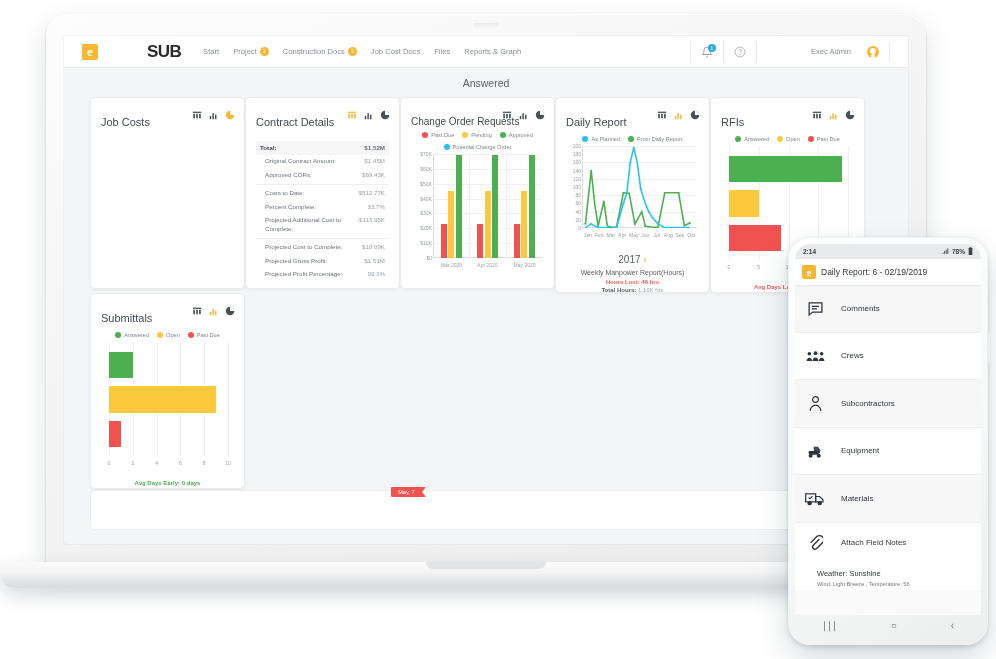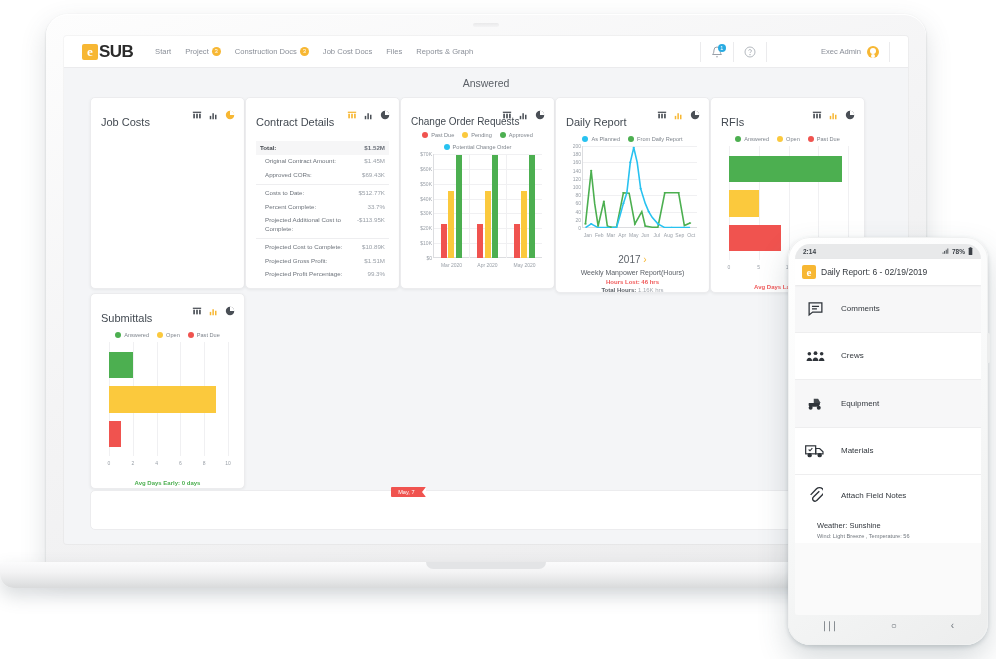--- a/index.html
+++ b/index.html
@@ -53,36 +53,36 @@
   #topnav {
     height: 32px; background: #ffffff; border-bottom: 1px solid #ebebed;
     display: flex; align-items: center; padding: 0 8px; flex: 0 0 32px;
   }
   #brand { display: flex; align-items: center; margin: 0 22px 0 10px; }
   .brand-e {
     width: 16px; height: 16px; background: #f7b733; border-radius: 2px;
     color: #fff; font-weight: bold; font-size: 13px; line-height: 16px; text-align: center;
     font-family: "Liberation Serif", serif;
   }
-  .brand-txt { font-size: 17px; font-weight: bold; color: #2b2b2b; letter-spacing: -.6px; margin-left: 1px; }
+  .brand-txt { font-size: 17px; font-weight: bold; color: #2b2b2b; letter-spacing: -.6px; margin-left: 1px; padding-left: 48px; }
   #navlinks { display: flex; align-items: center; gap: 14px; }
   .navlink { font-size: 7.6px; color: #8a8f98; display: flex; align-items: center; gap: 3px; white-space: nowrap; cursor: pointer; }
   .badge-dot {
     background: #f7b733; color: #fff; border-radius: 50%;
     width: 9px; height: 9px; font-size: 6px; line-height: 9px; text-align: center;
   }
   #navright { margin-left: auto; display: flex; align-items: center; height: 100%; }
   .nav-sep { width: 1px; height: 20px; background: #ebebed; margin: 0 10px; }
   .nav-ico { position: relative; color: #9aa0a8; display: flex; align-items: center; }
   .nav-ico svg { display: block; }
   .bell-badge {
     position: absolute; right: -3px; top: -2px; width: 8px; height: 8px; border-radius: 50%;
     background: #29abe2; color: #fff; font-size: 5.5px; line-height: 8px; text-align: center;
   }
-  #userbox { display: flex; align-items: center; gap: 6px; font-size: 7.6px; color: #8a8f98; margin-left: 44px; }
+  #userbox { display: flex; align-items: center; gap: 16px; font-size: 7.6px; color: #8a8f98; margin-left: 44px; }
   .avatar { width: 12px; height: 12px; border-radius: 50%; background: #f7b733; position: relative; }
   .avatar::after { content:""; position:absolute; left:3px; top:2.5px; width:6px; height:6px; border-radius:50%;
     background:#fff; box-shadow: 0 5px 0 -1px #fff; }
 
   #modules-title { text-align: center; font-size: 10.5px; color: #5c6168; padding: 9px 0 8px; flex: 0 0 auto; }
 
   #dashboard { padding: 0 26px; display: flex; flex-wrap: wrap; overflow: hidden; }
   .card {
     background: #fff; border-radius: 5px; border: 1px solid #ececee;
     box-shadow: 0 1px 3px rgba(40,50,60,.07);
@@ -786,20 +786,29 @@
               <path d="M1 19c0-3.4 2.2-6 5-6s5 2.6 5 6z"></path>
             <circle cx="17" cy="5" r="3.4"></circle>
               <path d="M11.6 19c0-3.6 2.4-6.4 5.4-6.4s5.4 2.8 5.4 6.4z"></path>
             <circle cx="28" cy="6" r="3.2"></circle>
               <path d="M23 19c0-3.4 2.2-6 5-6s5 2.6 5 6z"></path>
           </svg>
         </span>
         <span class="plist-label">Crews</span>
       </div>
 
+      <div class="plist-item">
+        <span class="plist-icon">
+          <svg width="15" height="17" viewBox="0 0 24 26" fill="none" stroke="#2f343a" stroke-width="1.8">
+            <circle cx="12" cy="6.5" r="4.6"></circle>
+              <path d="M3.5 25c0-5.3 3.8-9.5 8.5-9.5s8.5 4.2 8.5 9.5"></path>
+          </svg>
+        </span>
+        <span class="plist-label">Subcontractors</span>
+      </div>
 
       <div class="plist-item">
         <span class="plist-icon">
           <svg width="20" height="14" viewBox="0 0 32 22" fill="#2f343a">
             <path d="M6 11h18a6 6 0 01-6 6H9a4 4 0 01-3-5z"></path>
             <path d="M14 4h7l4 7h-11z" opacity=".9"></path>
             <circle cx="9" cy="18.5" r="3.2"></circle>
               <circle cx="22" cy="18.5" r="3.2"></circle>
           </svg>
         </span>

